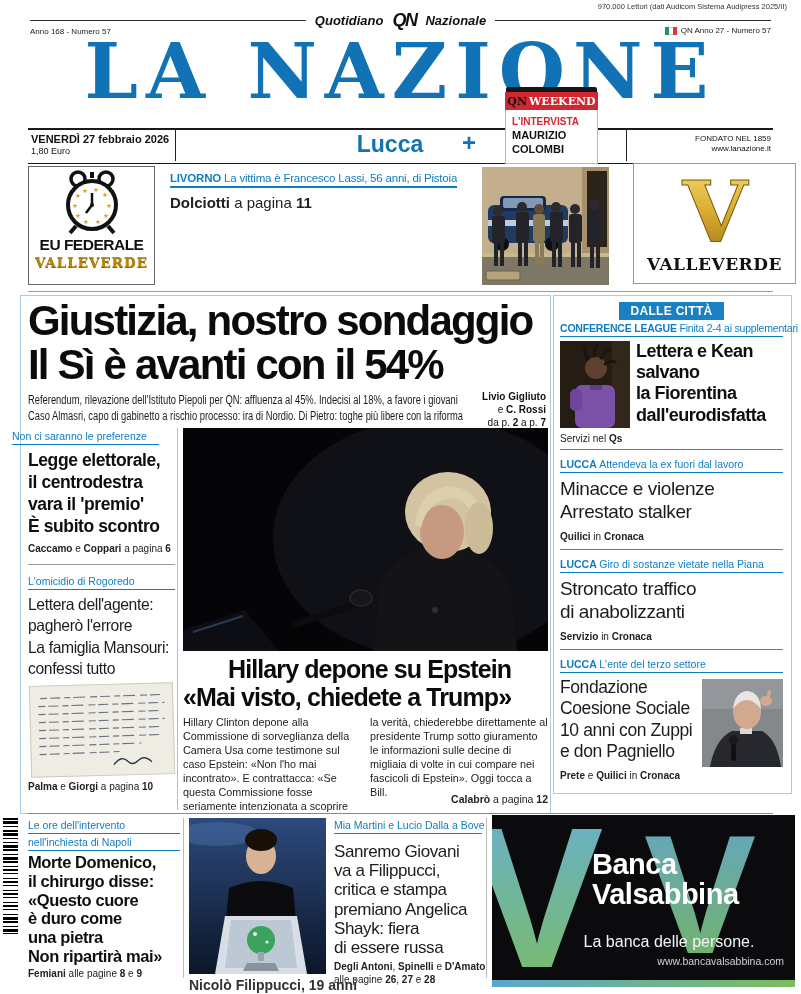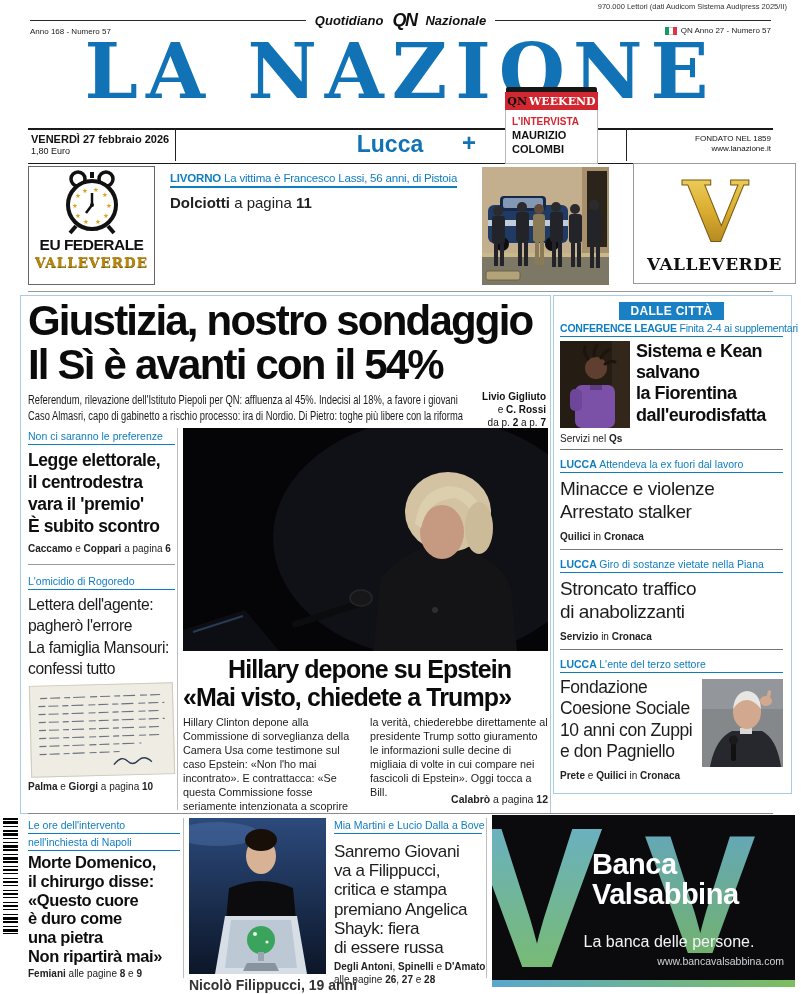--- a/index.html
+++ b/index.html
@@ -175,21 +175,21 @@
     <div>Referendum, rilevazione dell'Istituto Piepoli per QN: affluenza al 45%. Indecisi al 18%, a favore i giovani</div>
     <div>Caso Almasri, capo di gabinetto a rischio processo: ira di Nordio. Di Pietro: toghe più libere con la riforma</div>
   </div>
 
 <div class="abs" style="left:478px;top:390px;width:68px;text-align:right;font-size:10px;line-height:1.3;">
   <div><span class="b">Livio Gigliuto</span></div>
   <div><span>e </span><span class="b">C. Rossi</span></div>
   <div><span>da p. </span><span class="b">2</span><span> a p. </span><span class="b">7</span></div>
 </div>
 
-<div class="abs kicker" style="left:28px;top:430px;width:147px;box-sizing:border-box;">Non ci saranno le preferenze</div>
+<div class="abs kicker" style="left:12px;top:430px;width:147px;box-sizing:border-box;">Non ci saranno le preferenze</div>
 <div class="abs hl" style="left:28px;top:450px;font-size:17.5px;line-height:1.25;">
     <div>Legge elettorale,</div>
     <div>il centrodestra</div>
     <div>vara il 'premio'</div>
     <div>È subito scontro</div>
   </div>
 <div class="abs byline" style="left:28px;top:543px;"><span class="b">Caccamo</span><span> e </span><span class="b">Coppari</span><span> a pagina </span><span class="b">6</span></div>
 <div class="abs rule-h" style="left:28px;top:564px;width:147px;"></div>
 
 <div class="abs kicker" style="left:28px;top:575px;width:147px;box-sizing:border-box;">L'omicidio di Rogoredo</div>
@@ -261,21 +261,21 @@
     <g stroke="#1d140e" stroke-width="3" stroke-linecap="round">
       <path d="M28 18 q-5 -7 -3 -12"></path>
         <path d="M34 15 q0 -8 3 -11"></path>
         <path d="M41 17 q4 -7 8 -8"></path>
         <path d="M45 23 q7 -4 10 -2"></path>
     </g>
     <rect x="30" y="44" width="12" height="5" fill="#5e3d85"></rect>
   </svg>
 </div>
 <div class="abs hl" style="left:636px;top:341px;font-size:18px;line-height:1.18;letter-spacing:-0.5px;">
-    <div>Sistema e Kean</div>
+    <div>Lettera e Kean</div>
     <div>salvano</div>
     <div>la Fiorentina</div>
     <div>dall'eurodisfatta</div>
   </div>
 <div class="abs byline" style="left:560px;top:433px;"><span>Servizi nel </span><span class="b">Qs</span></div>
 <div class="abs rule-h" style="left:560px;top:449px;width:223px;border-top-color:#777;"></div>
 
 <div class="abs kicker" style="left:560px;top:458px;width:223px;box-sizing:border-box;"><span class="b">LUCCA </span><span>Attendeva la ex fuori dal lavoro</span></div>
 <div class="abs hl-light" style="left:560px;top:478px;font-size:19px;line-height:1.2;">
     <div>Minacce e violenze</div>

